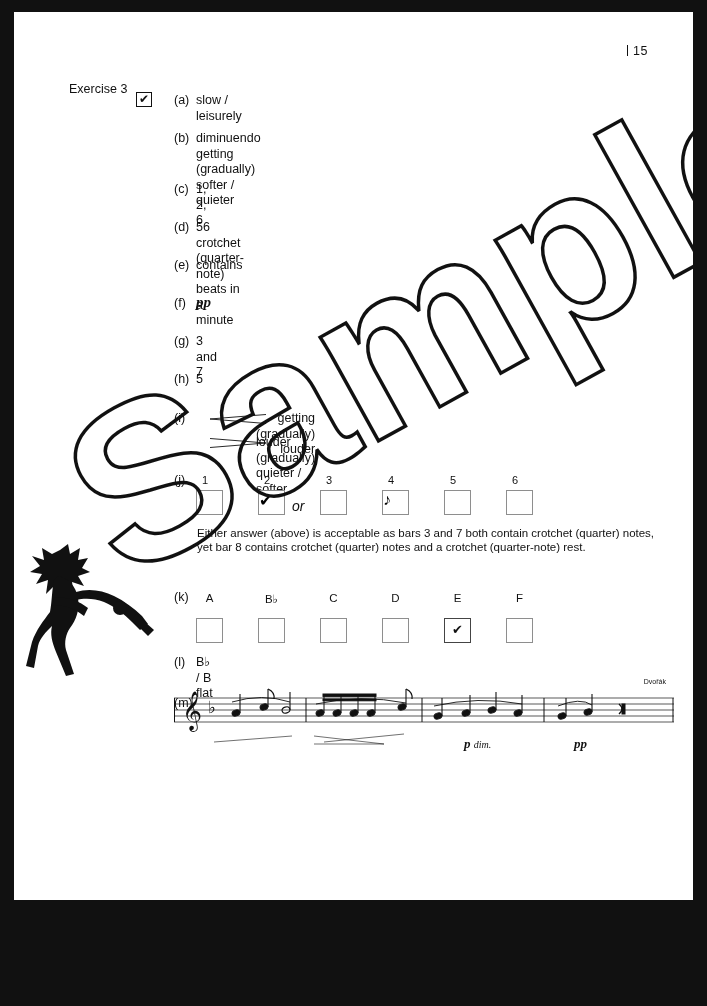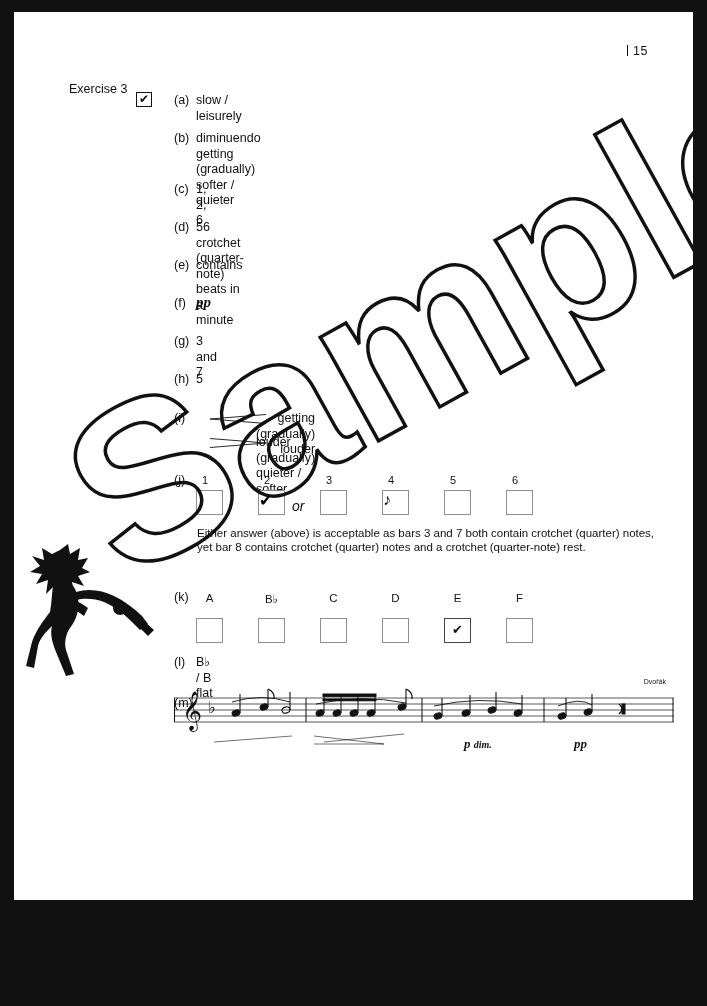--- a/index.html
+++ b/index.html
@@ -201,21 +201,21 @@
   }
   .dyn {
     position: absolute;
     font-family: "Liberation Serif", serif;
     font-style: italic;
     font-weight: bold;
     font-size: 13px;
     color: #111;
   }
   .dyn small {
-    font-weight: bold;
+    font-weight: normal;
     font-size: 10px;
   }
 
   
   .watermark {
     position: absolute;
     left: 100px;
     top: 270px;
     width: 600px;
     height: 420px;

